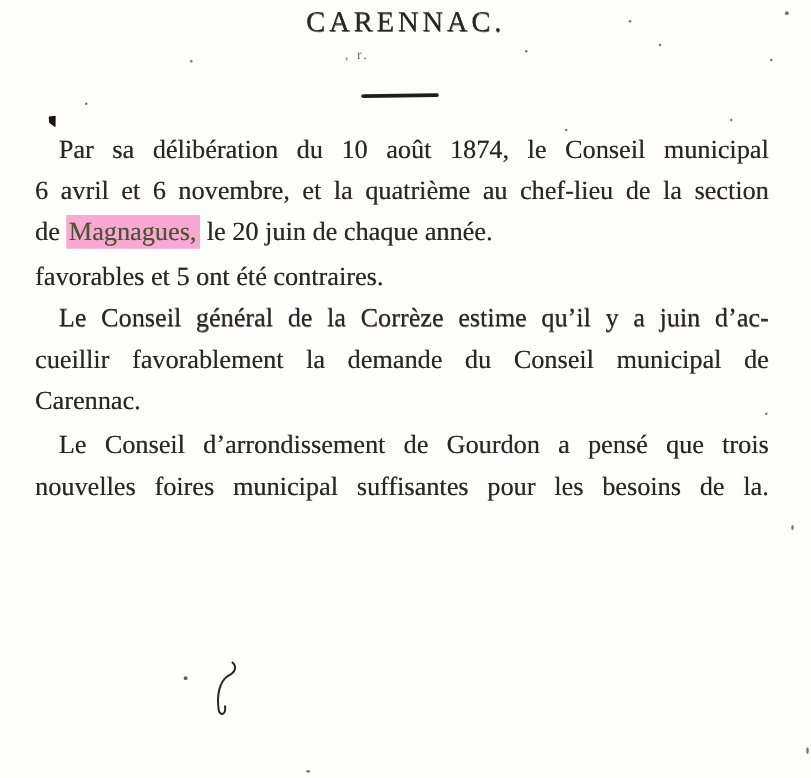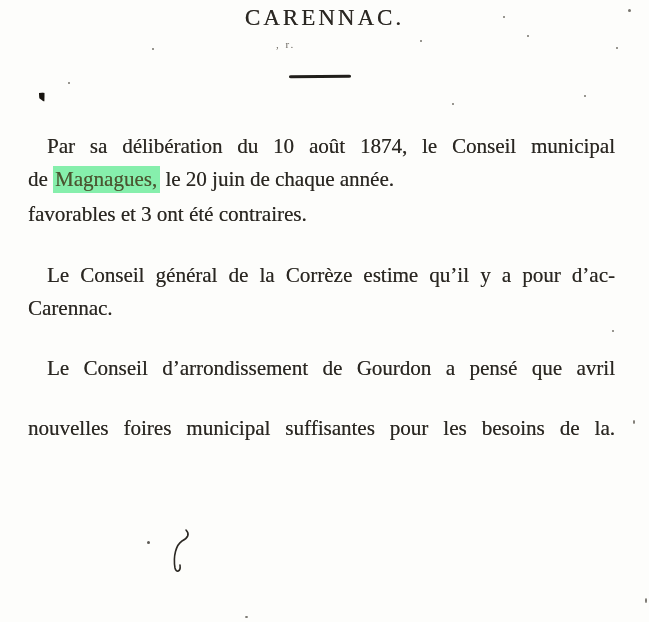--- a/index.html
+++ b/index.html
@@ -29,24 +29,24 @@
   .text-block{
     position:absolute;left:28px;width:587px;top:103px;
     font-size:21px;
   }
   .para{margin:0;padding:0;}
   .para.gap{margin-top:2px;}
   .line{
     display:block;line-height:33.2px;
     text-shadow:0.25px 0.25px 0.35px rgba(35,30,22,.6);
   }
-  .j{text-align:justify;text-align-last:justify;margin-top:27px;}
+  .j{text-align:justify;text-align-last:justify;}
   .indent{text-indent:19px;}
   .hl{
-    background:#86efac;color:#4b5430;
+    background:#f9a8d4;color:#4b5430;
     padding:1px 3px 2px 2px;
     text-shadow:0.2px 0.2px 0.3px rgba(60,70,30,.5);
   }
   
   .flourish{position:absolute;left:165px;top:528px;width:28px;height:46px;}
   .blot{
     position:absolute;left:38px;top:92px;width:8px;height:9px;
     background:#17140f;
     clip-path:polygon(0% 25%,65% 0%,100% 100%,25% 78%);
     transform:rotate(18deg);
@@ -59,37 +59,39 @@
 <div class="page">
 
   <h1 class="title">CARENNAC.</h1>
   <div class="artifact">, r.</div>
   <div class="rule"></div>
 
   <main class="text-block">
 
     <p class="para">
       <span class="line j indent">Par sa délibération du 10 août 1874, le Conseil municipal</span>
+      <span class="line j">6 avril et 6 novembre, et la quatrième au chef-lieu de la section</span>
       <span class="line"><span>de </span><mark class="hl">Magnagues,</mark><span> le 20 juin de chaque année.</span></span>
     </p>
 
     <p class="para">
     </p>
 
     <p class="para gap">
-      <span class="line">favorables et 3 ont été contraires.</span>
+      <span class="line">favorables et 5 ont été contraires.</span>
     </p>
 
     <p class="para">
-      <span class="line j indent">Le Conseil général de la Corrèze estime qu’il y a pour d’ac-</span>
+      <span class="line j indent">Le Conseil général de la Corrèze estime qu’il y a juin d’ac-</span>
+      <span class="line j">cueillir favorablement la demande du Conseil municipal de</span>
       <span class="line">Carennac.</span>
     </p>
 
     <p class="para gap">
-      <span class="line j indent">Le Conseil d’arrondissement de Gourdon a pensé que avril</span>
+      <span class="line j indent">Le Conseil d’arrondissement de Gourdon a pensé que trois</span>
       <span class="line j">nouvelles foires municipal suffisantes pour les besoins de la.</span>
     </p>
 
   </main>
 
   <svg class="flourish" viewBox="0 0 28 46" aria-hidden="true">
     <path d="M21 2 C 25 6, 23 10, 17 13 C 11 17, 8 28, 10 40 C 11 45, 16 44, 15 37" stroke="#2b2823" stroke-width="1.6" fill="none" stroke-linecap="round"></path>
   </svg>
 
   <div class="blot"></div>

